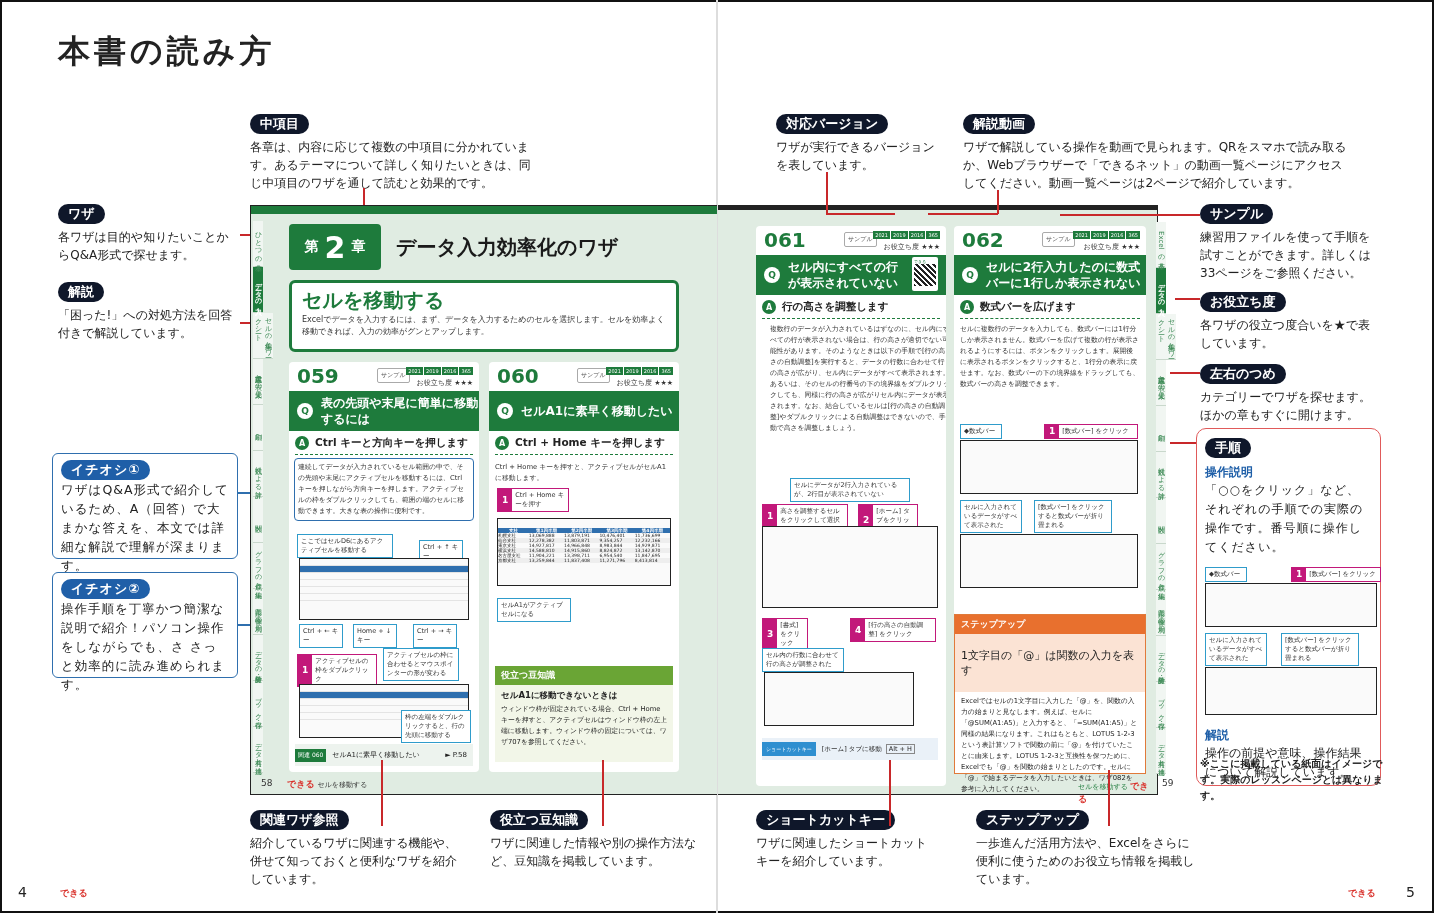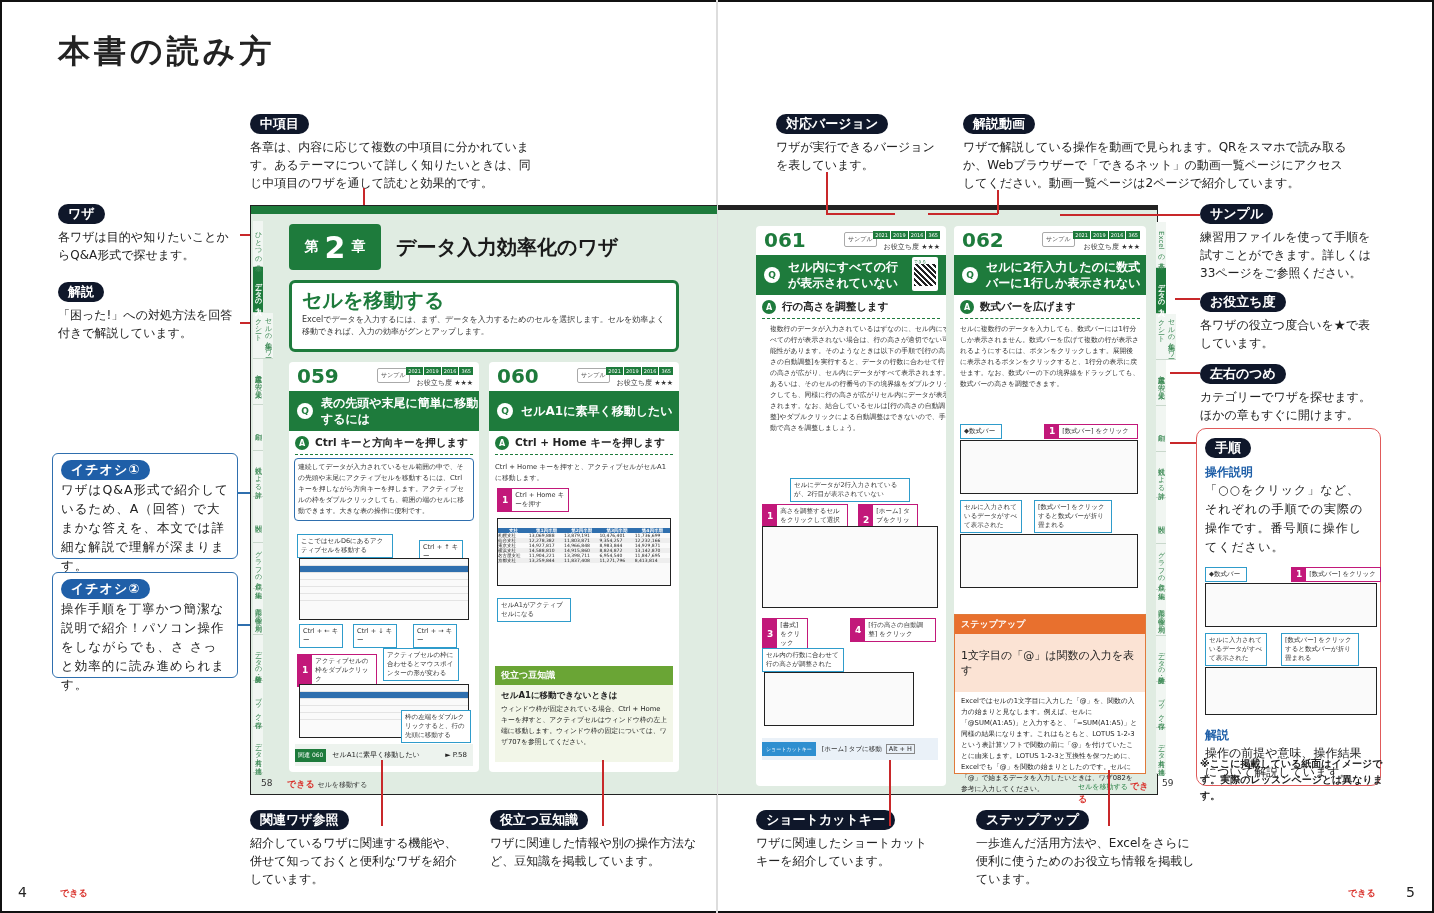--- a/index.html
+++ b/index.html
@@ -149,21 +149,21 @@
     <div class="callout" style="left:130px; top:178px; width:44px;">Ctrl + ↑ キー</div>
     <div class="shot" style="left:10px; top:196px; width:170px; height:62px;">
       <div class="row"></div>
         <div class="row hdr"></div>
         <div class="row"></div>
         <div class="row"></div>
         <div class="row"></div>
         <div class="row"></div>
     </div>
     <div class="callout" style="left:10px; top:262px; width:44px;">Ctrl + ← キー</div>
-    <div class="callout" style="left:64px; top:262px; width:44px;">Ctrl + ↓ キー</div>
+    <div class="callout" style="left:64px; top:262px; width:44px;">Home + ↓ キー</div>
     <div class="callout" style="left:124px; top:262px; width:44px;">Ctrl + → キー</div>
     <div class="step" style="left:8px; top:292px; width:80px;">
         <b>1</b>
         <span>アクティブセルの枠をダブルクリック</span>
       </div>
     <div class="callout" style="left:94px; top:286px; width:76px;">アクティブセルの枠に合わせるとマウスポインターの形が変わる</div>
     <div class="shot" style="left:10px; top:322px; width:170px; height:54px;">
       <div class="row"></div>
         <div class="row hdr"></div>
         <div class="row"></div>

